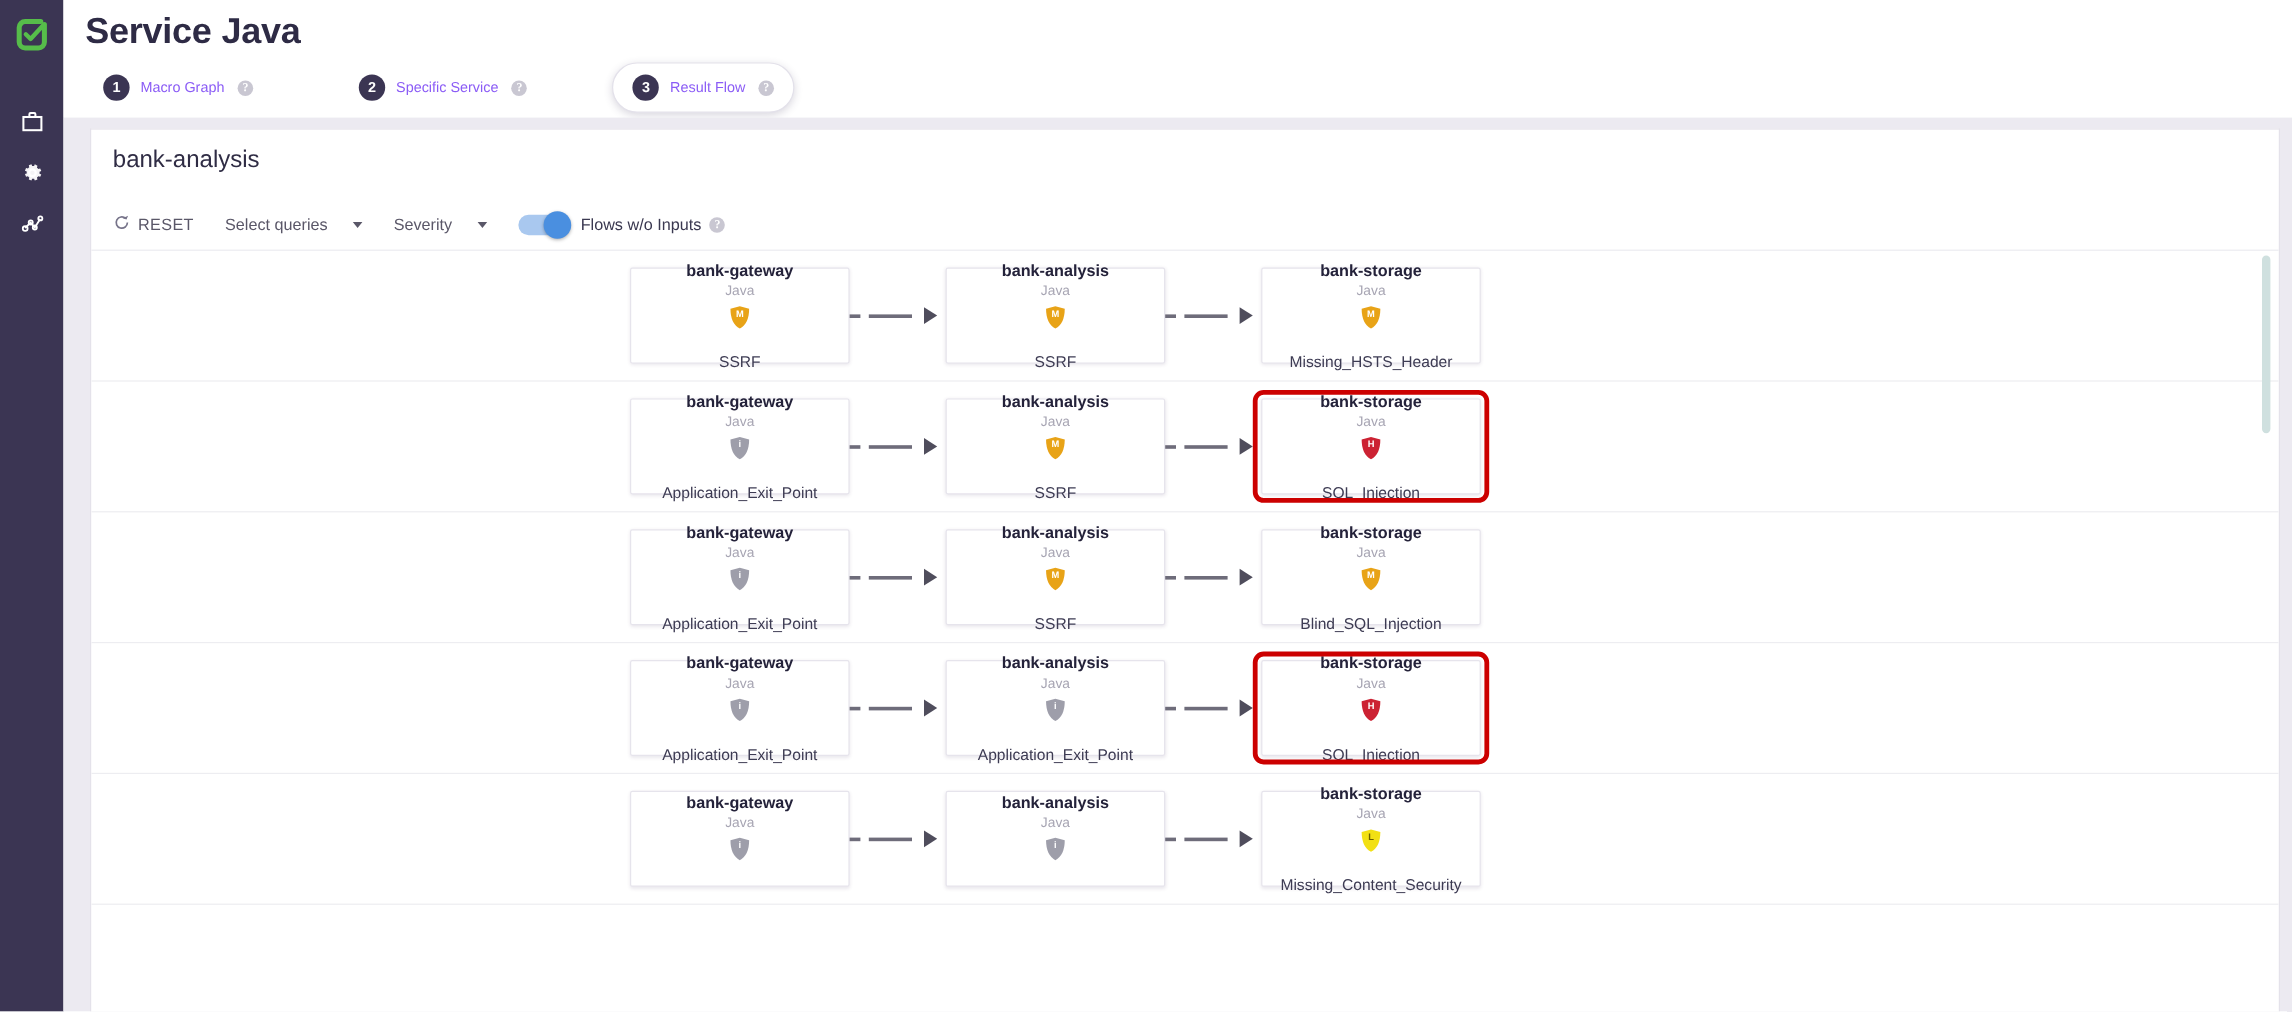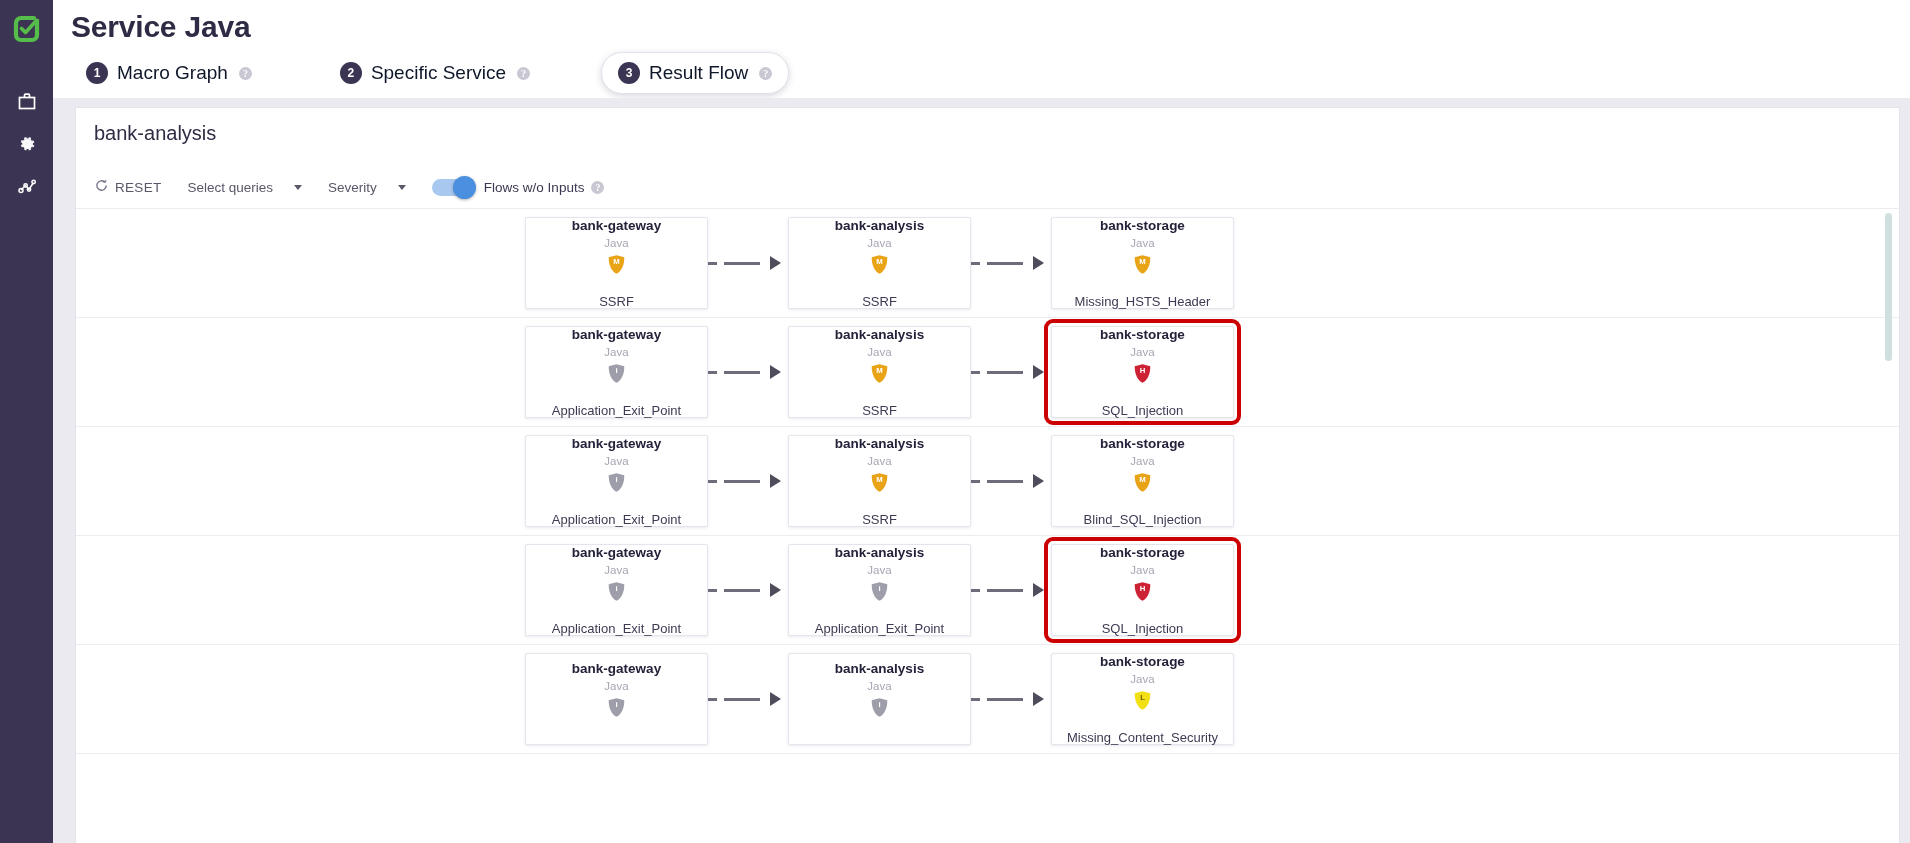--- a/index.html
+++ b/index.html
@@ -38,21 +38,21 @@
   }
   .step.active {
     background: #ffffff; border: 1px solid #e3e1ea;
     box-shadow: 0 2px 7px rgba(60,50,90,0.20);
   }
   .step-num {
     width: 22px; height: 22px; border-radius: 50%;
     background: #3b3553; color: #fff; font-size: 12px; font-weight: bold;
     display: flex; align-items: center; justify-content: center; flex: 0 0 22px;
   }
-  .step-label { font-size: 19px; color: #0f172a; }
+  .step-label { font-size: 12px; color: #8b5cf6; }
   .help-dot {
     width: 13px; height: 13px; border-radius: 50%; background: #c9c7d2;
     color: #fff; font-size: 10px; font-weight: bold;
     display: inline-flex; align-items: center; justify-content: center;
     font-family: "Liberation Serif", serif; margin-left: 2px; cursor: pointer;
   }
   .step-spacer { width: 54px; }
 
   .body-area {
     position: absolute; top: 98px; left: 0; right: 0; bottom: 0;
@@ -103,21 +103,21 @@
   }
   .flow-rows { position: relative; }
   .flow-row {
     height: 109px; border-bottom: 1px solid #ededf1;
     display: flex; align-items: center; position: relative;
   }
   .flow-row:first-child { border-top: none; }
   .row-inner { display: flex; align-items: center; margin-left: 449px; }
 
   .node {
-    width: 183px; height: 92px; background: #fff;
+    width: 183px; height: 80px; background: #fff;
     border: 1px solid #e6e4ec; border-radius: 2px;
     box-shadow: 0 1px 3px rgba(60,50,90,0.11);
     display: flex; flex-direction: column; align-items: center;
     justify-content: center; cursor: pointer; position: relative;
   }
   .node.flagged {
     outline: 4px solid #cc0000; outline-offset: 3px; border-color:#e6e4ec;
   }
   .node-title { font-size: 13.5px; font-weight: bold; color: #24223a; }
   .node-lang { font-size: 11.5px; color: #a7a5b3; margin-top: 4px; }

